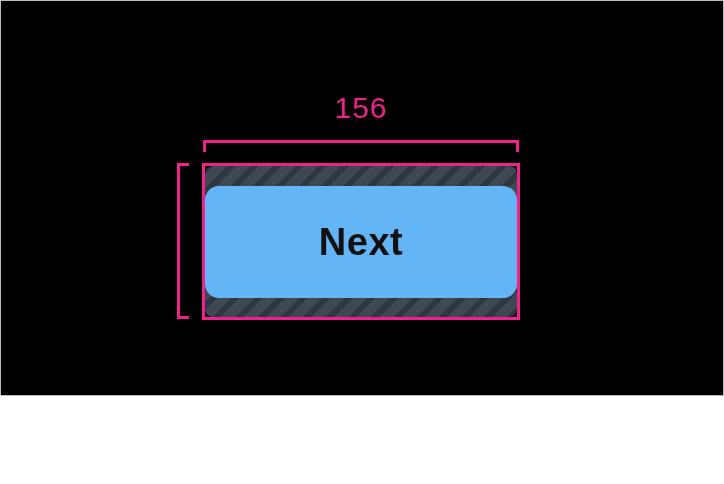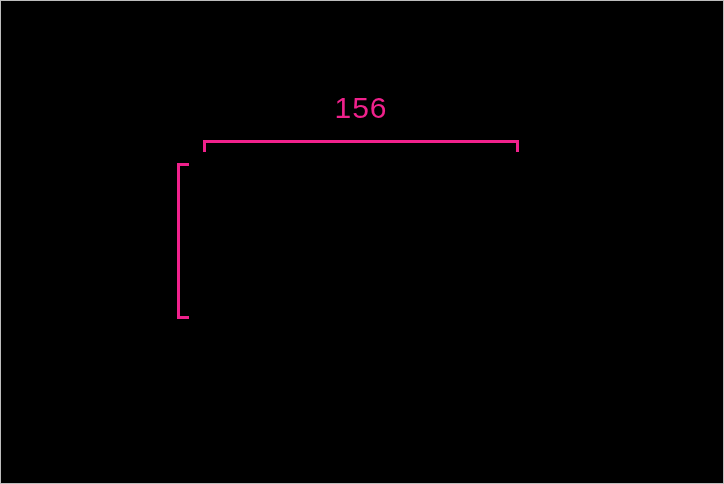--- a/index.html
+++ b/index.html
@@ -3,21 +3,21 @@
 <meta charset="utf-8">
 <style>
   html, body {
     margin: 0;
     padding: 0;
     font-family: "Liberation Sans", "DejaVu Sans", sans-serif;
   }
   .canvas {
     position: relative;
     width: 724px;
-    height: 484px;
+    height: 396px;
     box-sizing: border-box;
     background: var(--canvas-bg, #000000);
     border: 1px solid var(--canvas-border, #bdbdbd);
     overflow: hidden;
   }
   .dim-label {
     position: absolute;
     color: var(--annotation, #F0218C);
     font-size: 30px;
     line-height: 34px;
@@ -105,14 +105,22 @@
 
 <div class="canvas">
 
   <div class="dim-label width-label">156</div>
 
   <div class="width-bracket"></div>
 
 
   <div class="height-bracket"></div>
 
+  <div class="touch-target">
+
+    <div class="hatch"></div>
+
+    <button class="next-btn">
+      <span>Next</span>
+    </button>
+  </div>
 
 </div>
 
 </body></html>

